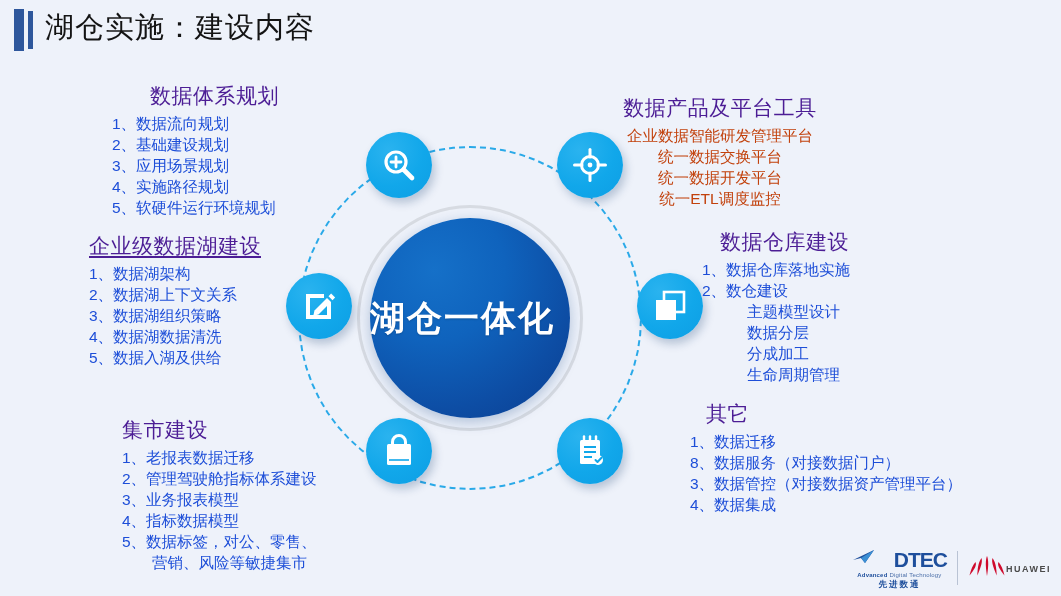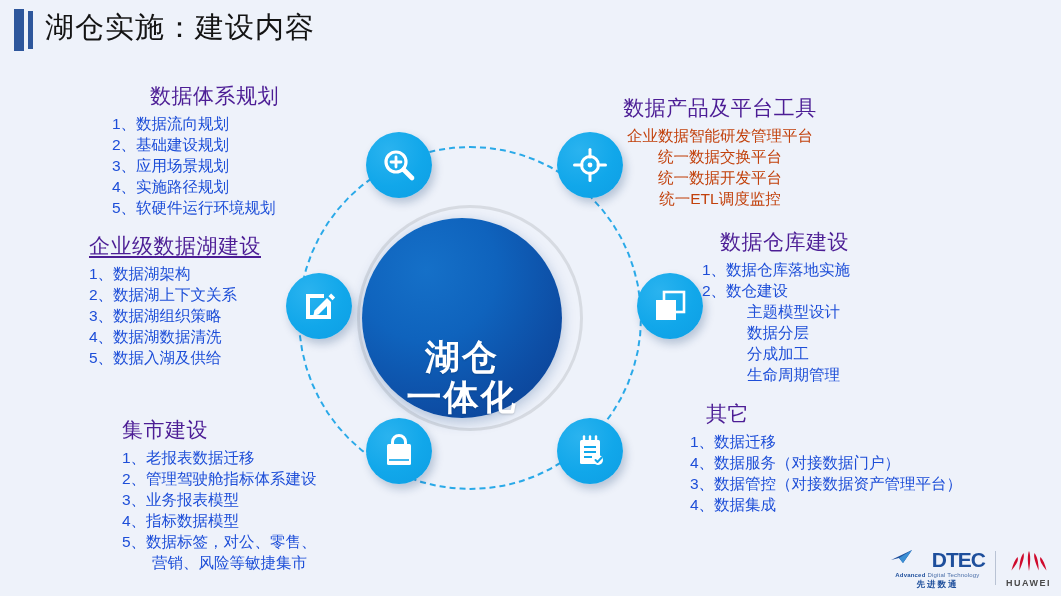--- a/index.html
+++ b/index.html
@@ -39,25 +39,25 @@
     box-sizing:border-box;
   }
   .halo-ring{
     position:absolute;left:87px;top:87px;width:226px;height:226px;
     border-radius:50%;
     border:3px solid #d7dbe2;
     box-sizing:border-box;
     background:#eef2fa;
   }
   .core{
-    position:absolute;left:92px;top:100px;width:200px;height:200px;
+    position:absolute;left:100px;top:100px;width:200px;height:200px;
     border-radius:50%;
     background:radial-gradient(circle at 32% 26%, #1570c8 0%, #0f63bd 35%, #0d4da4 70%, #0a3d8f 100%);
-    display:flex;flex-direction:column;
-    align-items:center;justify-content:flex-end;
+    display:flex;flex-direction:row;
+    align-items:center;justify-content:flex-start;
     box-shadow:0 4px 14px rgba(12,60,130,.28);
   }
   .core-l1,.core-l2{
     color:#fff;font-size:35px;font-weight:bold;
     line-height:1.16;letter-spacing:2px;
     text-shadow:0 1px 2px rgba(0,0,0,.18);
   }
 
   
   .node{
@@ -115,21 +115,21 @@
     font-size:21px;font-weight:bold;color:#1e4f9c;
     letter-spacing:-1px;font-family:"Liberation Sans",sans-serif;
   }
   .dtec-sub{
     font-size:6px;color:#4a6ea8;margin-top:2px;letter-spacing:.2px;
     white-space:nowrap;
   }
   .dtec-sub b{color:#1e4f9c;}
   .dtec-cn{font-size:8.5px;color:#1e4f9c;font-weight:bold;margin-top:2px;letter-spacing:2px;}
   .divider{width:1px;height:34px;background:#b9c3d4;}
-  .huawei{display:flex;flex-direction:column;align-items:center;}
+  .huawei{display:flex;align-items:center;}
   .huawei-word{font-size:9px;font-weight:bold;color:#4a4a4a;letter-spacing:1.5px;margin-top:1px;}
 </style>
 </head>
 <body>
 
 <div id="title-bar">
   <div class="title-mark"></div>
   <div id="page-title">湖仓实施：建设内容</div>
 </div>
 
@@ -265,21 +265,21 @@
     <li>4、指标数据模型</li>
     <li>5、数据标签，对公、零售、</li>
     <li class="cont">营销、风险等敏捷集市</li>
   </ul>
 </div>
 
 <div class="block" id="blk-other">
   <h3>其它</h3>
   <ul class="indent">
     <li>1、数据迁移</li>
-    <li>4、数据服务（对接数据门户）</li>
+    <li>8、数据服务（对接数据门户）</li>
     <li>3、数据管控（对接数据资产管理平台）</li>
     <li>4、数据集成</li>
   </ul>
 </div>
 
 <div id="logos">
   <div class="dtec">
     <div class="dtec-main">
       <span>
         <svg width="24" height="17" viewBox="0 0 24 17">

